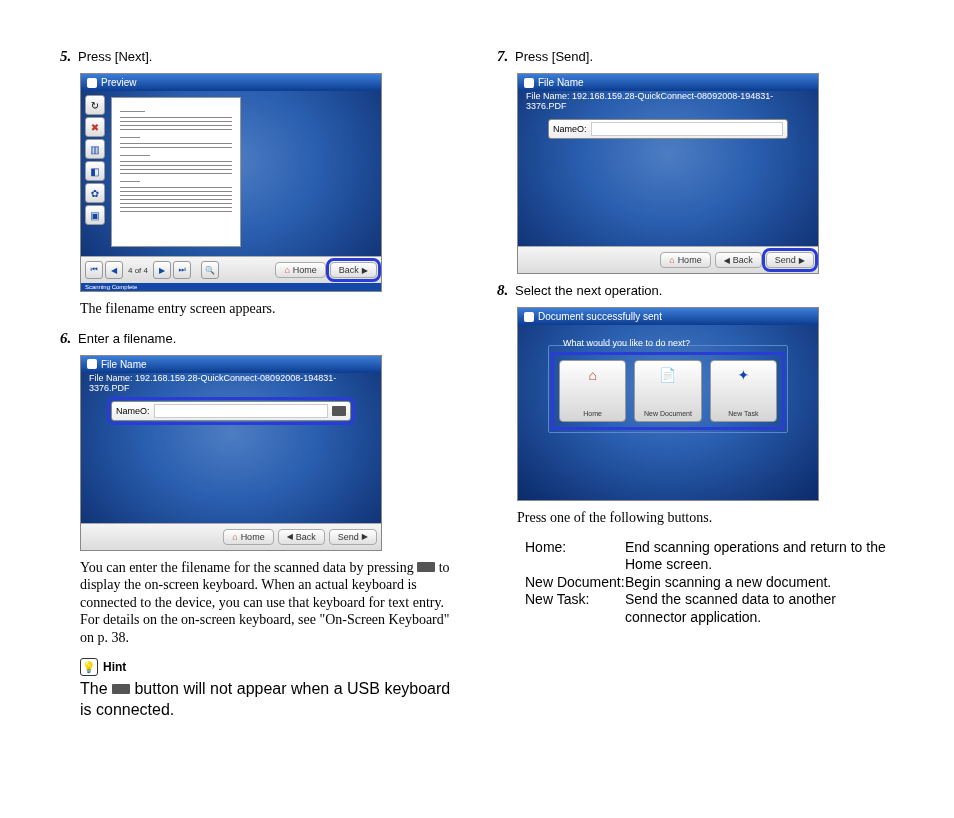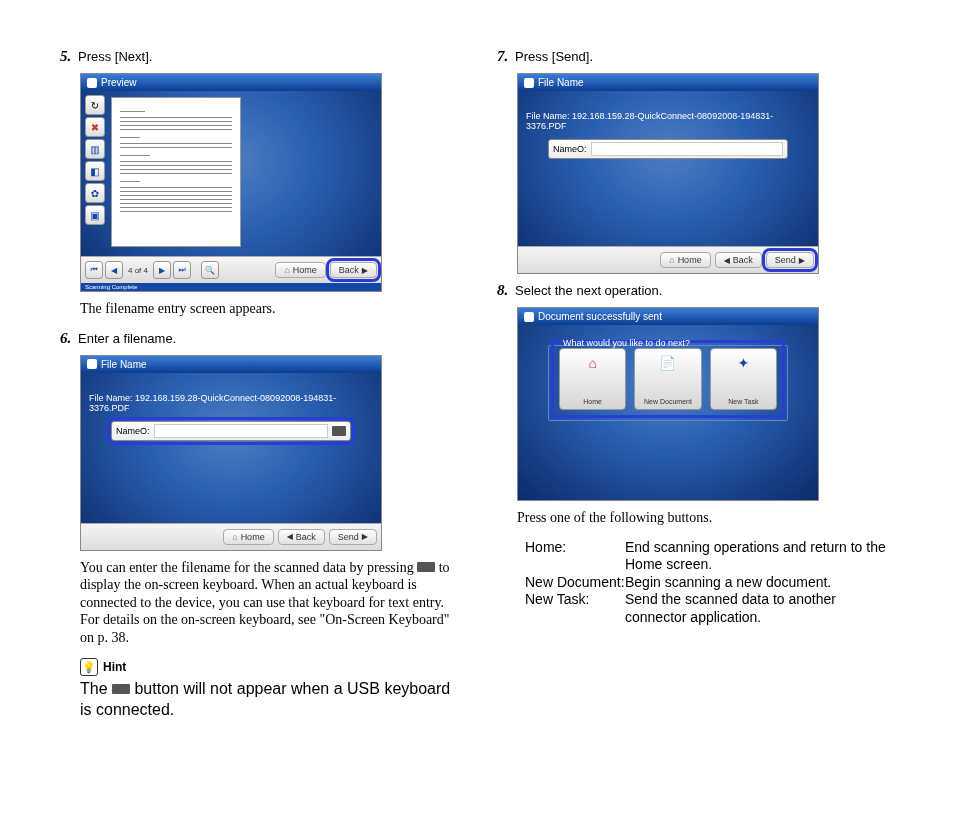--- a/index.html
+++ b/index.html
@@ -202,21 +202,21 @@
     color: #1448a8;
   }
   .pc-label {
     font-size: 8px;
     color: #333;
     padding: 0 3px;
   }
   .filename-label {
     color: #fff;
     font-size: 9px;
-    padding: 20px 8px 0 8px;
+    padding: 0 8px 0 8px;
   }
   .filename-path {
     color: #fff;
     font-size: 9px;
   }
   .name-input-box {
     margin: 8px 30px 0 30px;
     background: linear-gradient(#fff,#eee);
     border: 1px solid #888;
     border-radius: 3px;
@@ -239,21 +239,21 @@
   .kbd-small {
     width: 14px;
     height: 10px;
     background: #555;
     border-radius: 1px;
   }
   .choice-panel {
     margin: 20px 30px 0 30px;
     border: 1px solid #5a88cf;
     border-radius: 2px;
-    padding: 0 8px 8px 8px;
+    padding: 12px 8px 8px 8px;
     position: relative;
   }
   .choice-title {
     position: absolute;
     top: -8px;
     left: 10px;
     color: #fff;
     font-size: 9px;
     padding: 0 4px;
   }

